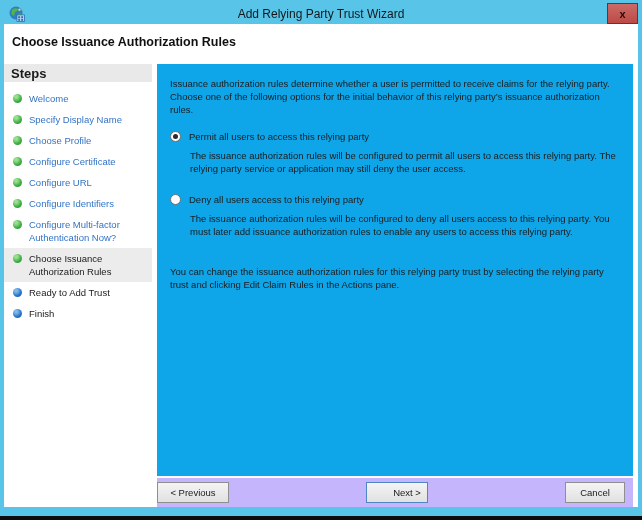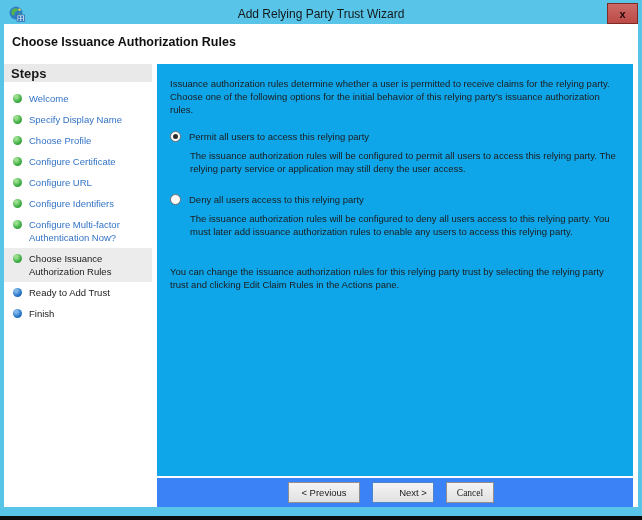--- a/index.html
+++ b/index.html
@@ -101,35 +101,35 @@
     content:""; width:5px; height:5px; border-radius:50%;
     background:#2b2b2b; display:block;
   }
   .radio-desc{ margin:6px 0 0 20px; max-width:448px; }
   .radio-group-2{ margin-top:18px; }
   .footer-note{ margin-top:27px; max-width:462px; }
 
   
   .button-bar{
     flex:0 0 31px; height:31px;
-    background:#3b82f6;
+    background:#c4b5fd;
     border-top:2px solid #FCFCFC;
-    display:flex; align-items:center; justify-content:center;
+    display:flex; align-items:center; justify-content:space-between;
     gap:12px; padding-right:8px;
   }
   .btn{
     height:21px; font-size:9.5px; color:#1a1a1a;
     background:linear-gradient(#F4F4F4,#E1E1E1);
     border:1px solid #8F8F8F;
     display:flex; align-items:center; justify-content:center;
     cursor:pointer;
   }
   .btn.prev{ width:72px; }
   .btn.next{ width:62px; border:1px solid #4F86C6;padding-left:20px; }
-  .btn.cancel{ width:48px;font-family:Liberation Serif, serif; }
+  .btn.cancel{ width:60px; }
 </style>
 </head>
 <body>
 
 <div class="window">
 
   <div class="titlebar">
     <svg class="app-icon" viewBox="0 0 16 16">
       <circle cx="7" cy="7" r="6.5" fill="#2E7FC2"></circle>
       <path d="M3 4 Q5 1.5 8 2.5 Q10 3.5 8 5 Q5 6 5.5 8 Q6 10 4 9.5 Q1.5 8 3 4 Z" fill="#57B349"></path>

